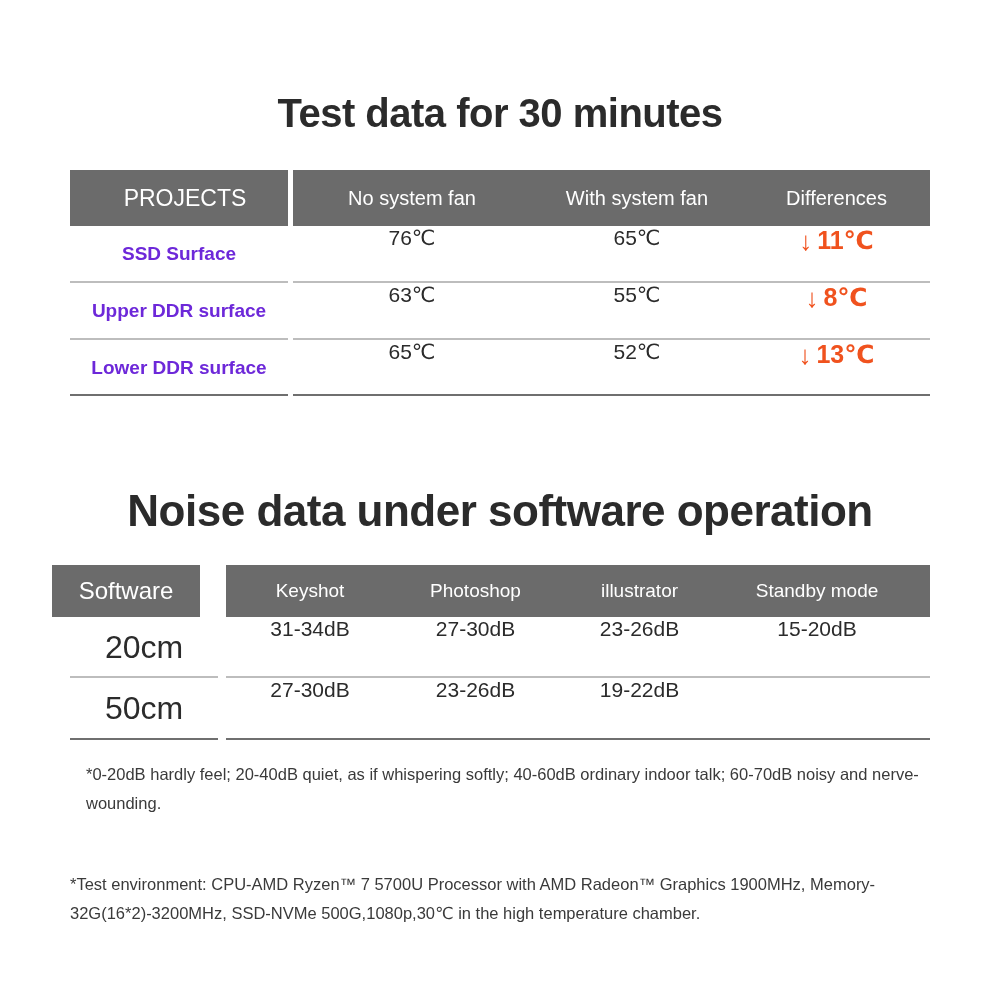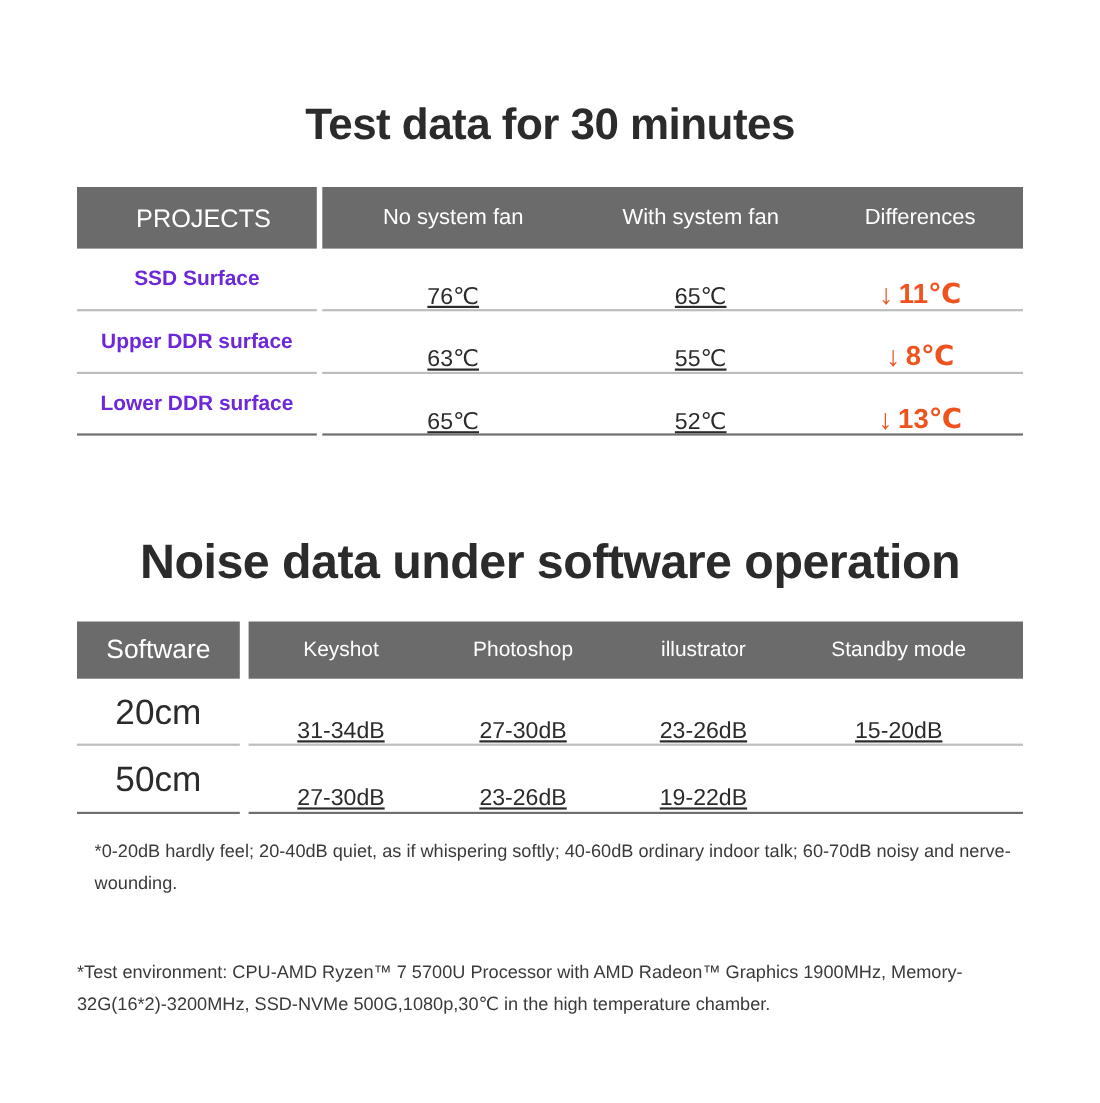--- a/index.html
+++ b/index.html
@@ -75,23 +75,22 @@
     display: flex;
     align-items: center;
     justify-content: center;
     box-sizing: border-box;
     white-space: nowrap;
   }
   .cells-rest {
     position: absolute;
     top: 0;
     display: flex;
-    align-items: flex-end;
-    box-sizing: border-box;
-    text-decoration: underline;
+    align-items: flex-start;
+    box-sizing: border-box;
   }
   .cell {
     text-align: center;
     white-space: nowrap;
   }
 
   
   .divider-a, .divider-b, .bottom-a, .bottom-b {
     position: absolute;
     background: #bdbdbd;
@@ -129,21 +128,21 @@
     gap: 5px;
   }
   .arrow-down {
     display: inline-block;
     line-height: 1;
     font-size: 26px;
     font-weight: 700;
   }
 
   
-  #t2-hdr-first { left: 70px;  top: 565px; width: 148px; height: 52px; align-items: center; }
+  #t2-hdr-first { left: 52px;  top: 565px; width: 148px; height: 52px; align-items: center; }
   #t2-hdr-rest  { left: 226px; top: 565px; width: 704px; height: 52px; }
   #t2-hdr-first .hdr-cell { font-size: 24px; width: 100%; }
   #t2-hdr-rest  .hdr-cell { font-size: 19px; }
   #t2-hdr-rest .hdr-cell:nth-child(1) { width: 168px; }
   #t2-hdr-rest .hdr-cell:nth-child(2) { width: 163px; }
   #t2-hdr-rest .hdr-cell:nth-child(3) { width: 165px; }
   #t2-hdr-rest .hdr-cell:nth-child(4) { width: 190px; }
 
   .t2-row { height: 60px; }
   .t2-row .cell-first {

